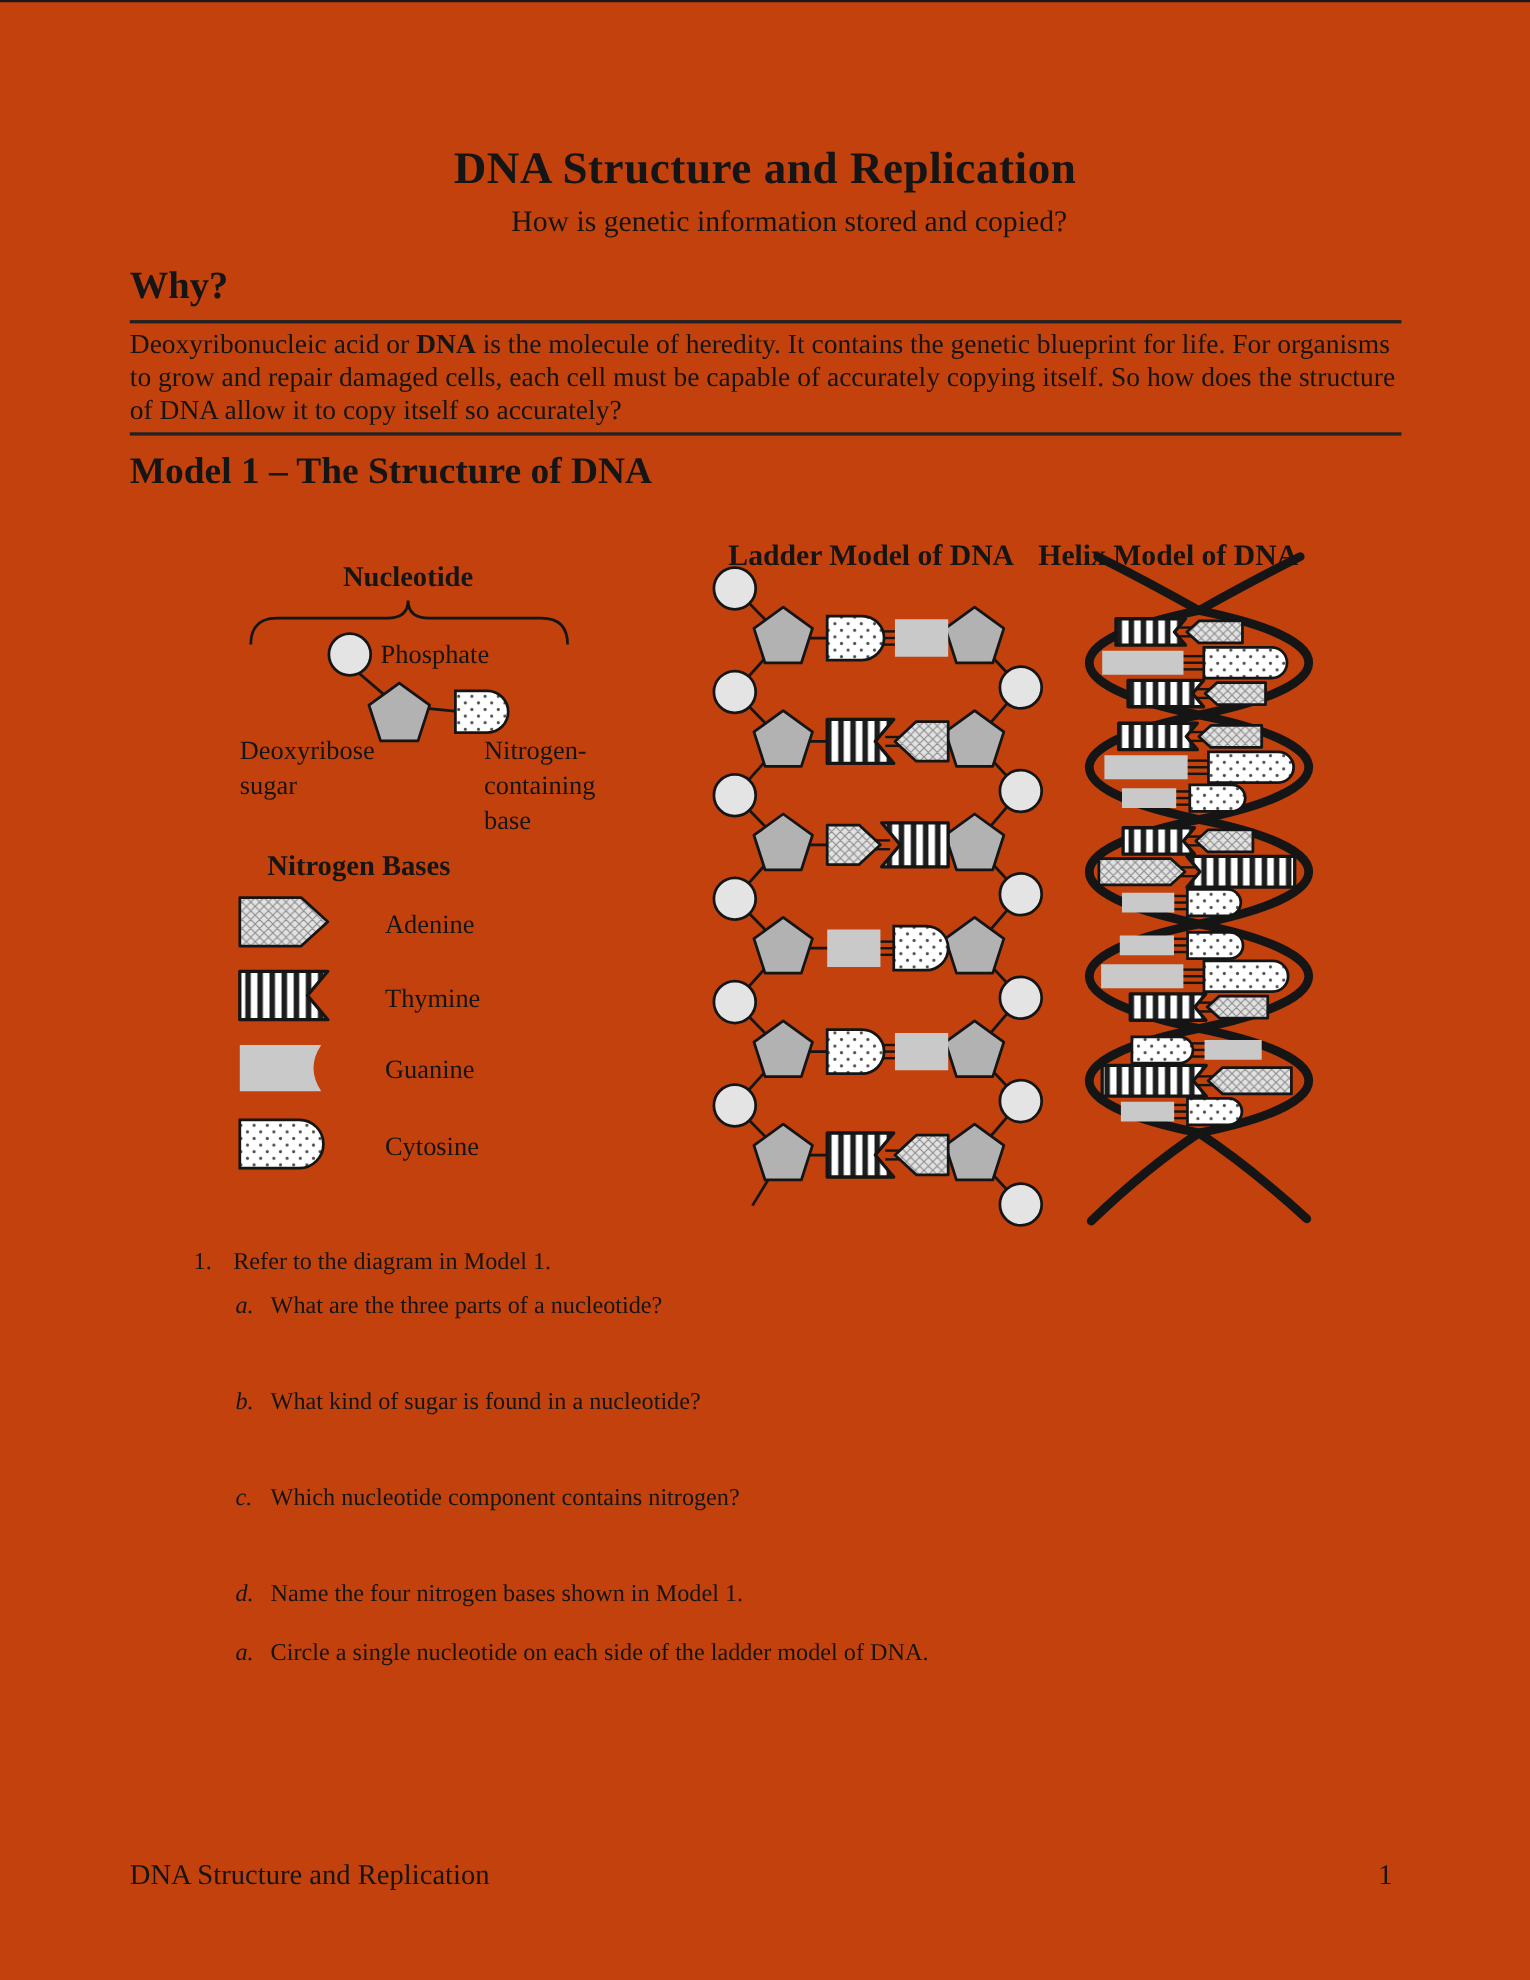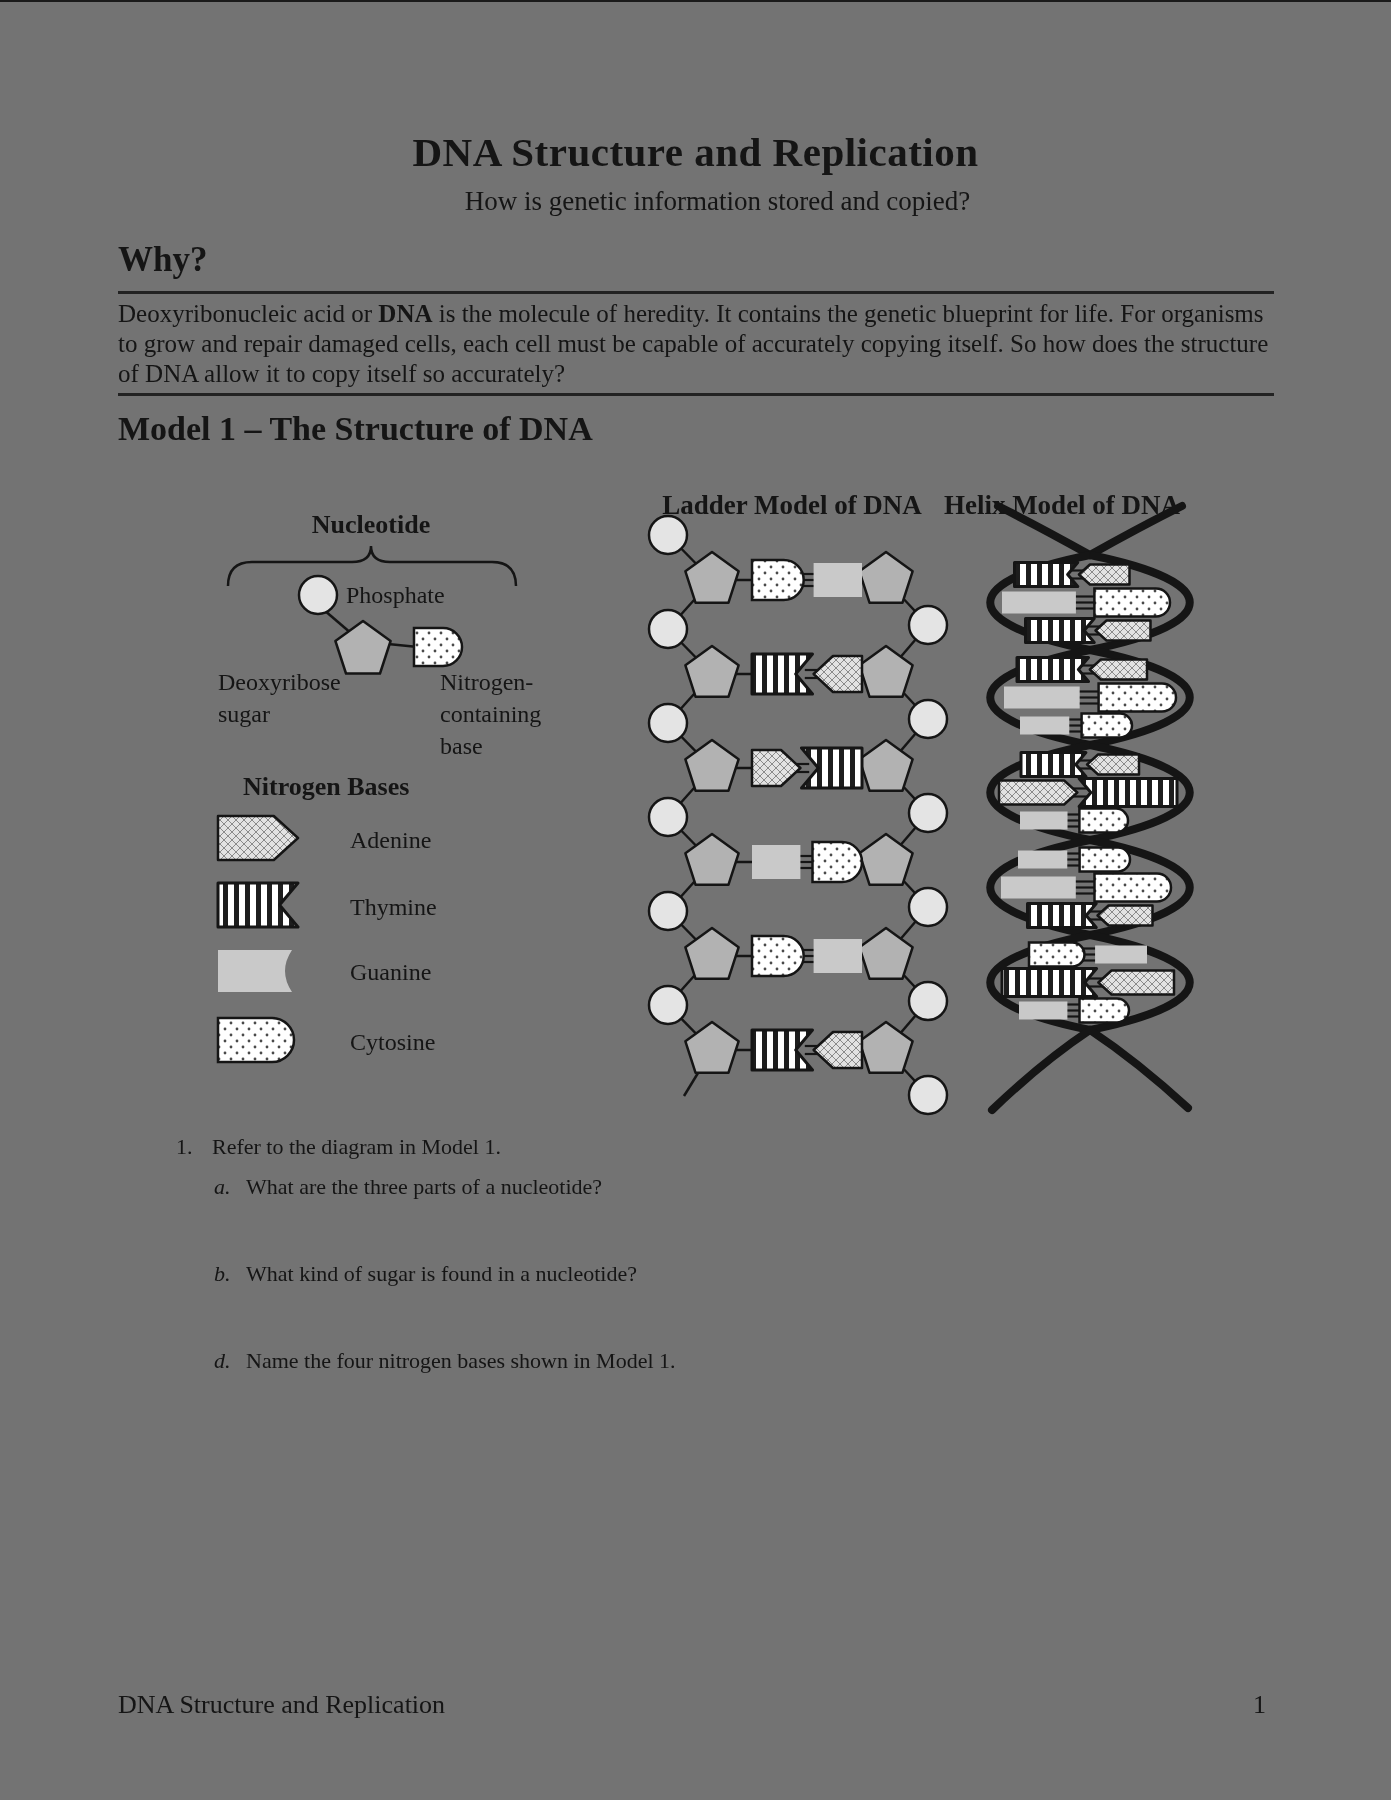--- a/index.html
+++ b/index.html
@@ -1,16 +1,16 @@
 <!DOCTYPE html>
 <html><head>
 <meta charset="utf-8">
 <style>
   html,body{margin:0;padding:0;background:#fff;}
-  #page{position:relative;width:1391px;height:1800px;background:#737373;
+  #page{position:relative;width:1391px;height:1800px;background:#c2410c;
         font-family:"Liberation Serif","DejaVu Serif",serif;color:#151515;overflow:hidden;}
   .scan-edge{position:absolute;top:0;left:0;right:0;height:2px;background:#1a1a1a;}
   .page-title{position:absolute;top:128px;left:0;right:0;text-align:center;
               font-size:41px;font-weight:700;letter-spacing:.5px;}
   .page-subtitle{position:absolute;top:186px;left:0;right:0;text-align:center;font-size:27px;margin-left:44px;}
   .why-heading{position:absolute;top:240px;left:118px;font-size:35px;font-weight:700;}
   .rule{position:absolute;left:118px;width:1156px;height:3px;background:#222;}
   .rule-1{top:291px;}
   .rule-2{top:393px;}
   .why-para{position:absolute;top:299px;left:118px;width:1160px;
@@ -280,18 +280,20 @@
           <path d="M1019,1001.5 L1067.4,1001.5 L1067.4,1019.5 L1019,1019.5 Z" fill="#c9c9c9"></path>
           <path d="M1079.5,998.5 L1117,998.5 A12,12 0 0 1 1117,1022.5 L1079.5,1022.5 Z" fill="url(#pat-dots)" stroke="#151515" stroke-width="2.5"></path>
         </g>
       </g>
   </svg>
 
   <div id="questions">
     <div class="q"><span class="qnum">1.</span><span>Refer to the diagram in Model 1.</span></div>
     <div class="qsub"><span class="qletter">a.</span><span>What are the three parts of a nucleotide?</span></div>
     <div class="qsub"><span class="qletter">b.</span><span>What kind of sugar is found in a nucleotide?</span></div>
+    <div class="qsub"><span class="qletter">c.</span><span>Which nucleotide component contains nitrogen?</span></div>
     <div class="qsub gap-md"><span class="qletter">d.</span><span>Name the four nitrogen bases shown in Model 1.</span></div>
+    <div class="qsub"><span class="qletter">a.</span><span>Circle a single nucleotide on each side of the ladder model of DNA.</span></div>
   </div>
 
   <div class="footer-left">DNA Structure and Replication</div>
   <div class="footer-page">1</div>
 </div>
 
 </body></html>

